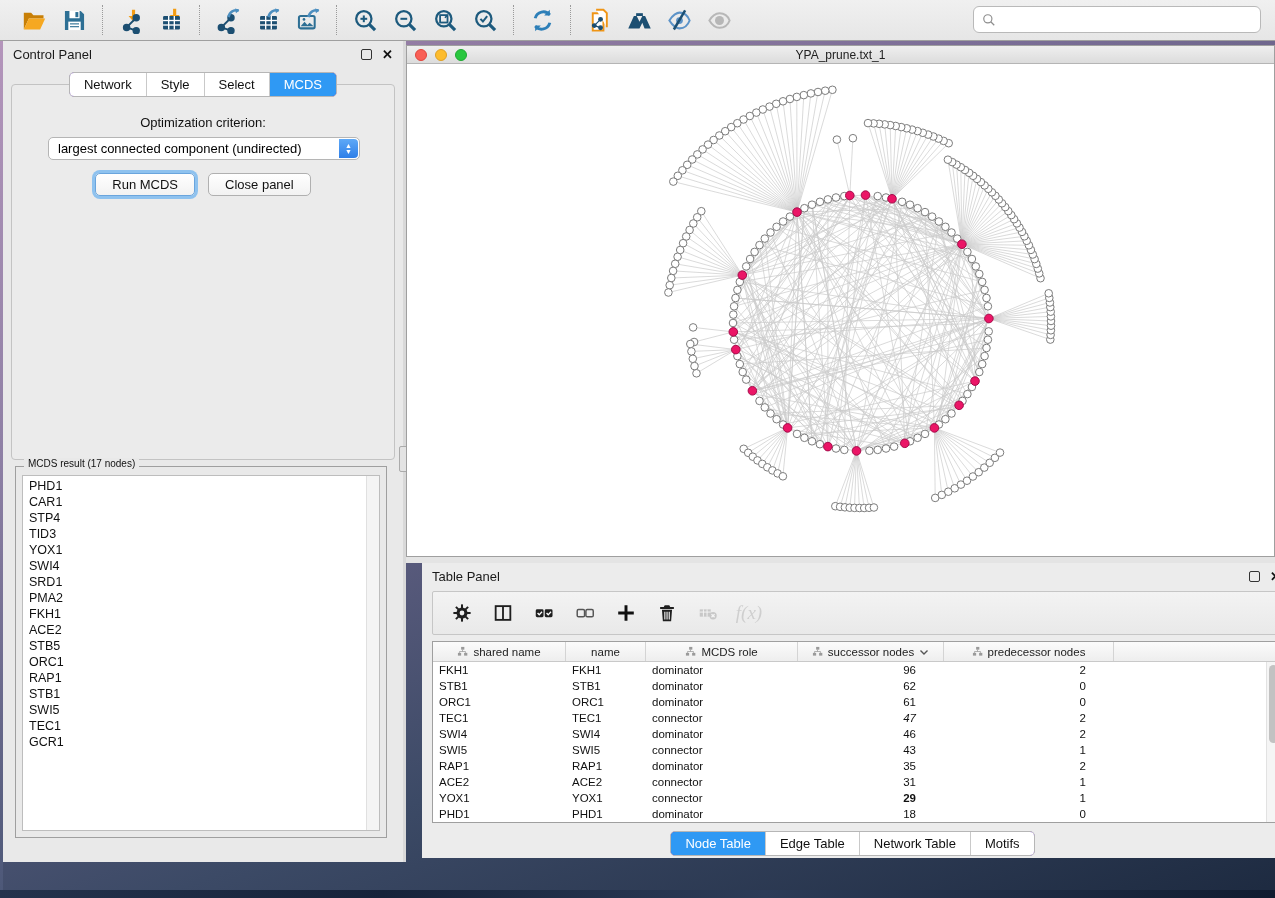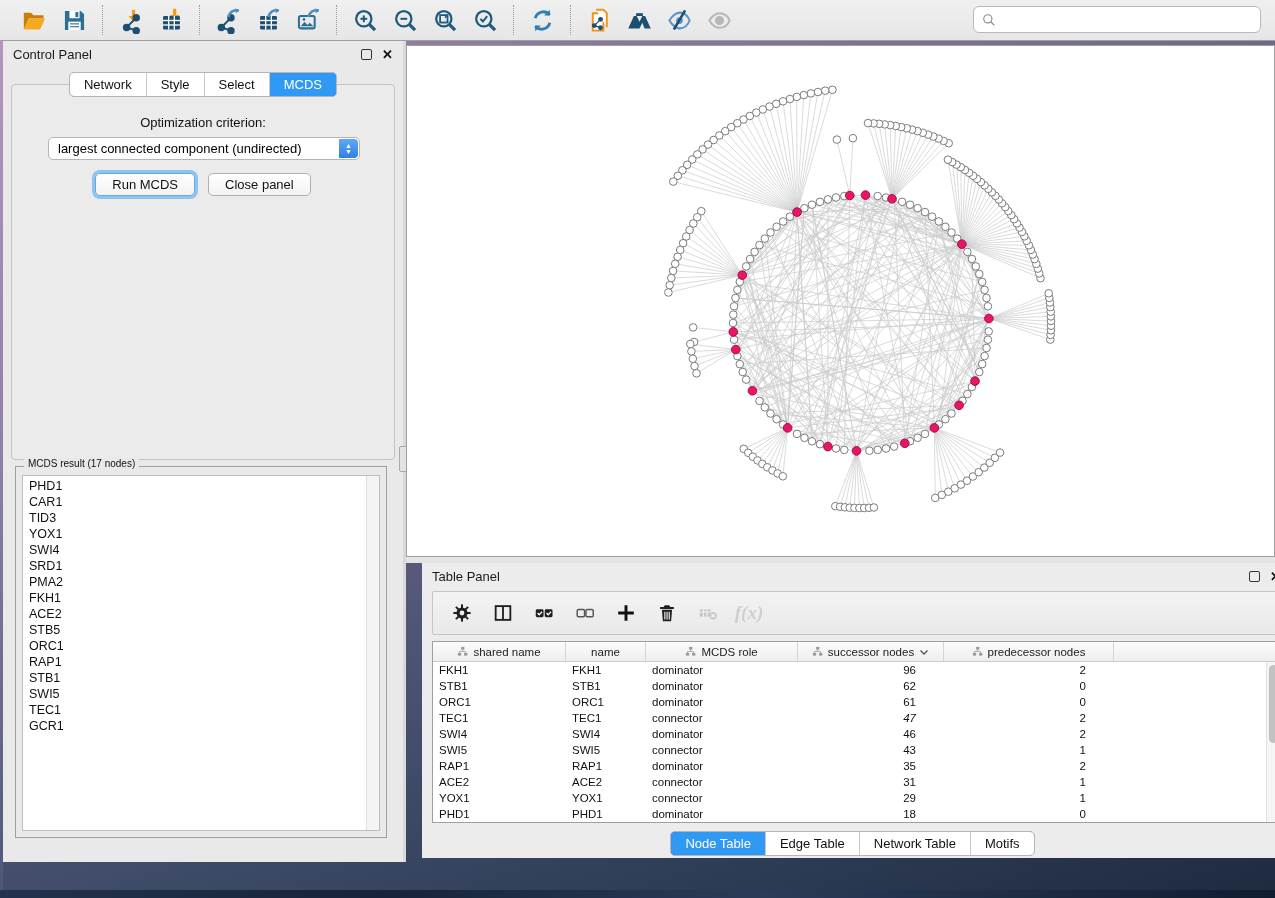--- a/index.html
+++ b/index.html
@@ -88,21 +88,21 @@
   .v-divider { position:absolute; left:403px; top:41px; width:3px; height:821px; background:#d9d9d9; }
   .v-handle { position:absolute; left:399px; top:446px; width:9px; height:26px; background:#e3e3e3;
               border:1px solid #ababab; border-radius:2px; cursor:col-resize; }
   .h-splitter { position:absolute; left:406px; top:557px; width:869px; height:6px; background:#e4e4e4; cursor:row-resize; }
 
   
   .table-panel { position:absolute; left:406px; top:563px; width:869px; height:295px; background:#ececec;margin-left:16px; }
   .tp-toolbar { position:absolute; left:10px; top:28px; right:10px; height:44px;
                 background:linear-gradient(#f3f3f3,#e9e9e9); border:1px solid #c6c6c6; border-radius:2px;
                 display:flex; align-items:center; padding-left:12px; gap:7px; }
-  .tp-btn { width:34px; height:32px; display:flex; align-items:center; justify-content:center; cursor:pointer;font-weight:bold; }
+  .tp-btn { width:34px; height:32px; display:flex; align-items:center; justify-content:center; cursor:pointer; }
   .tp-btn svg { width:22px; height:22px; }
   .tp-btn.disabled { opacity:.45; cursor:default; }
   .fx { font-family:"Liberation Serif", serif; font-style:italic; font-size:19px; color:#aaa; }
 
   .tbl { position:absolute; left:10px; top:78px; right:10px; height:182px; background:#fff; border:1px solid #9f9f9f; }
   .tbl-header { display:flex; height:20px; background:linear-gradient(#fbfbfb,#eeeeee); border-bottom:1px solid #c9c9c9;
                 font-size:11.5px; color:#222;align-items:center; }
   .th { display:flex; align-items:center; justify-content:center; gap:5px; border-right:1px solid #d4d4d4;
         height:100%; cursor:pointer; position:relative; }
   .th .orgicon { width:11px; height:11px; }
@@ -370,20 +370,21 @@
         <button class="mac-btn focused">Run MCDS</button>
         <button class="mac-btn">Close panel</button>
       </div>
     </div>
     <div class="mcds-fieldset">
       <span class="mcds-legend">MCDS result (17 nodes)</span>
       <div class="mcds-list">
         <div class="inner" id="mcds-items">
             <div class="mcds-item">PHD1</div>
             <div class="mcds-item">CAR1</div>
+            <div class="mcds-item">STP4</div>
             <div class="mcds-item">TID3</div>
             <div class="mcds-item">YOX1</div>
             <div class="mcds-item">SWI4</div>
             <div class="mcds-item">SRD1</div>
             <div class="mcds-item">PMA2</div>
             <div class="mcds-item">FKH1</div>
             <div class="mcds-item">ACE2</div>
             <div class="mcds-item">STB5</div>
             <div class="mcds-item">ORC1</div>
             <div class="mcds-item">RAP1</div>
@@ -394,20 +395,28 @@
           </div>
         <div class="mcds-scroll"></div>
       </div>
     </div>
   </div>
 
   <div class="v-divider"></div>
   <div class="v-handle"></div>
 
   <div class="net-window">
+    <div class="net-titlebar">
+      <div class="traffic">
+        <span class="tl-red"></span>
+        <span class="tl-yellow"></span>
+        <span class="tl-green"></span>
+      </div>
+      <div class="net-title">YPA_prune.txt_1</div>
+    </div>
     <div class="net-canvas">
       <svg id="graph-svg" width="867" height="492" viewBox="0 0 867 492">
           <g stroke="#a8a8a8" stroke-width="0.7" opacity="0.6">
             <line x1="581.9" y1="253.5" x2="347.6" y2="329.1"></line>
             <line x1="581.9" y1="253.5" x2="332.8" y2="216.9"></line>
             <line x1="581.9" y1="253.5" x2="525.1" y2="364.4"></line>
             <line x1="581.9" y1="253.5" x2="390.0" y2="368.9"></line>
             <line x1="581.9" y1="253.5" x2="518.0" y2="147.1"></line>
             <line x1="581.9" y1="253.5" x2="327.1" y2="274.7"></line>
             <line x1="581.9" y1="253.5" x2="437.3" y2="131.1"></line>
@@ -1230,21 +1239,21 @@
             <div class="td" style="width: 133px;">ACE2</div>
             <div class="td" style="width: 80px;">ACE2</div>
             <div class="td" style="width: 152px;">connector</div>
             <div class="td num" style="width: 146px; padding-right: 28px;">31</div>
             <div class="td num" style="width: 170px; padding-right: 28px;">1</div>
           </div>
           <div class="tr">
             <div class="td" style="width: 133px;">YOX1</div>
             <div class="td" style="width: 80px;">YOX1</div>
             <div class="td" style="width: 152px;">connector</div>
-            <div class="td num" style="width: 146px; padding-right: 28px;">29</div>
+            <div class="td num" style="width: 146px; padding-right: 28px; font-weight: bold;">29</div>
             <div class="td num" style="width: 170px; padding-right: 28px;">1</div>
           </div>
           <div class="tr">
             <div class="td" style="width: 133px;">PHD1</div>
             <div class="td" style="width: 80px;">PHD1</div>
             <div class="td" style="width: 152px;">dominator</div>
             <div class="td num" style="width: 146px; padding-right: 28px;">18</div>
             <div class="td num" style="width: 170px; padding-right: 28px;">0</div>
           </div>
         </div>

